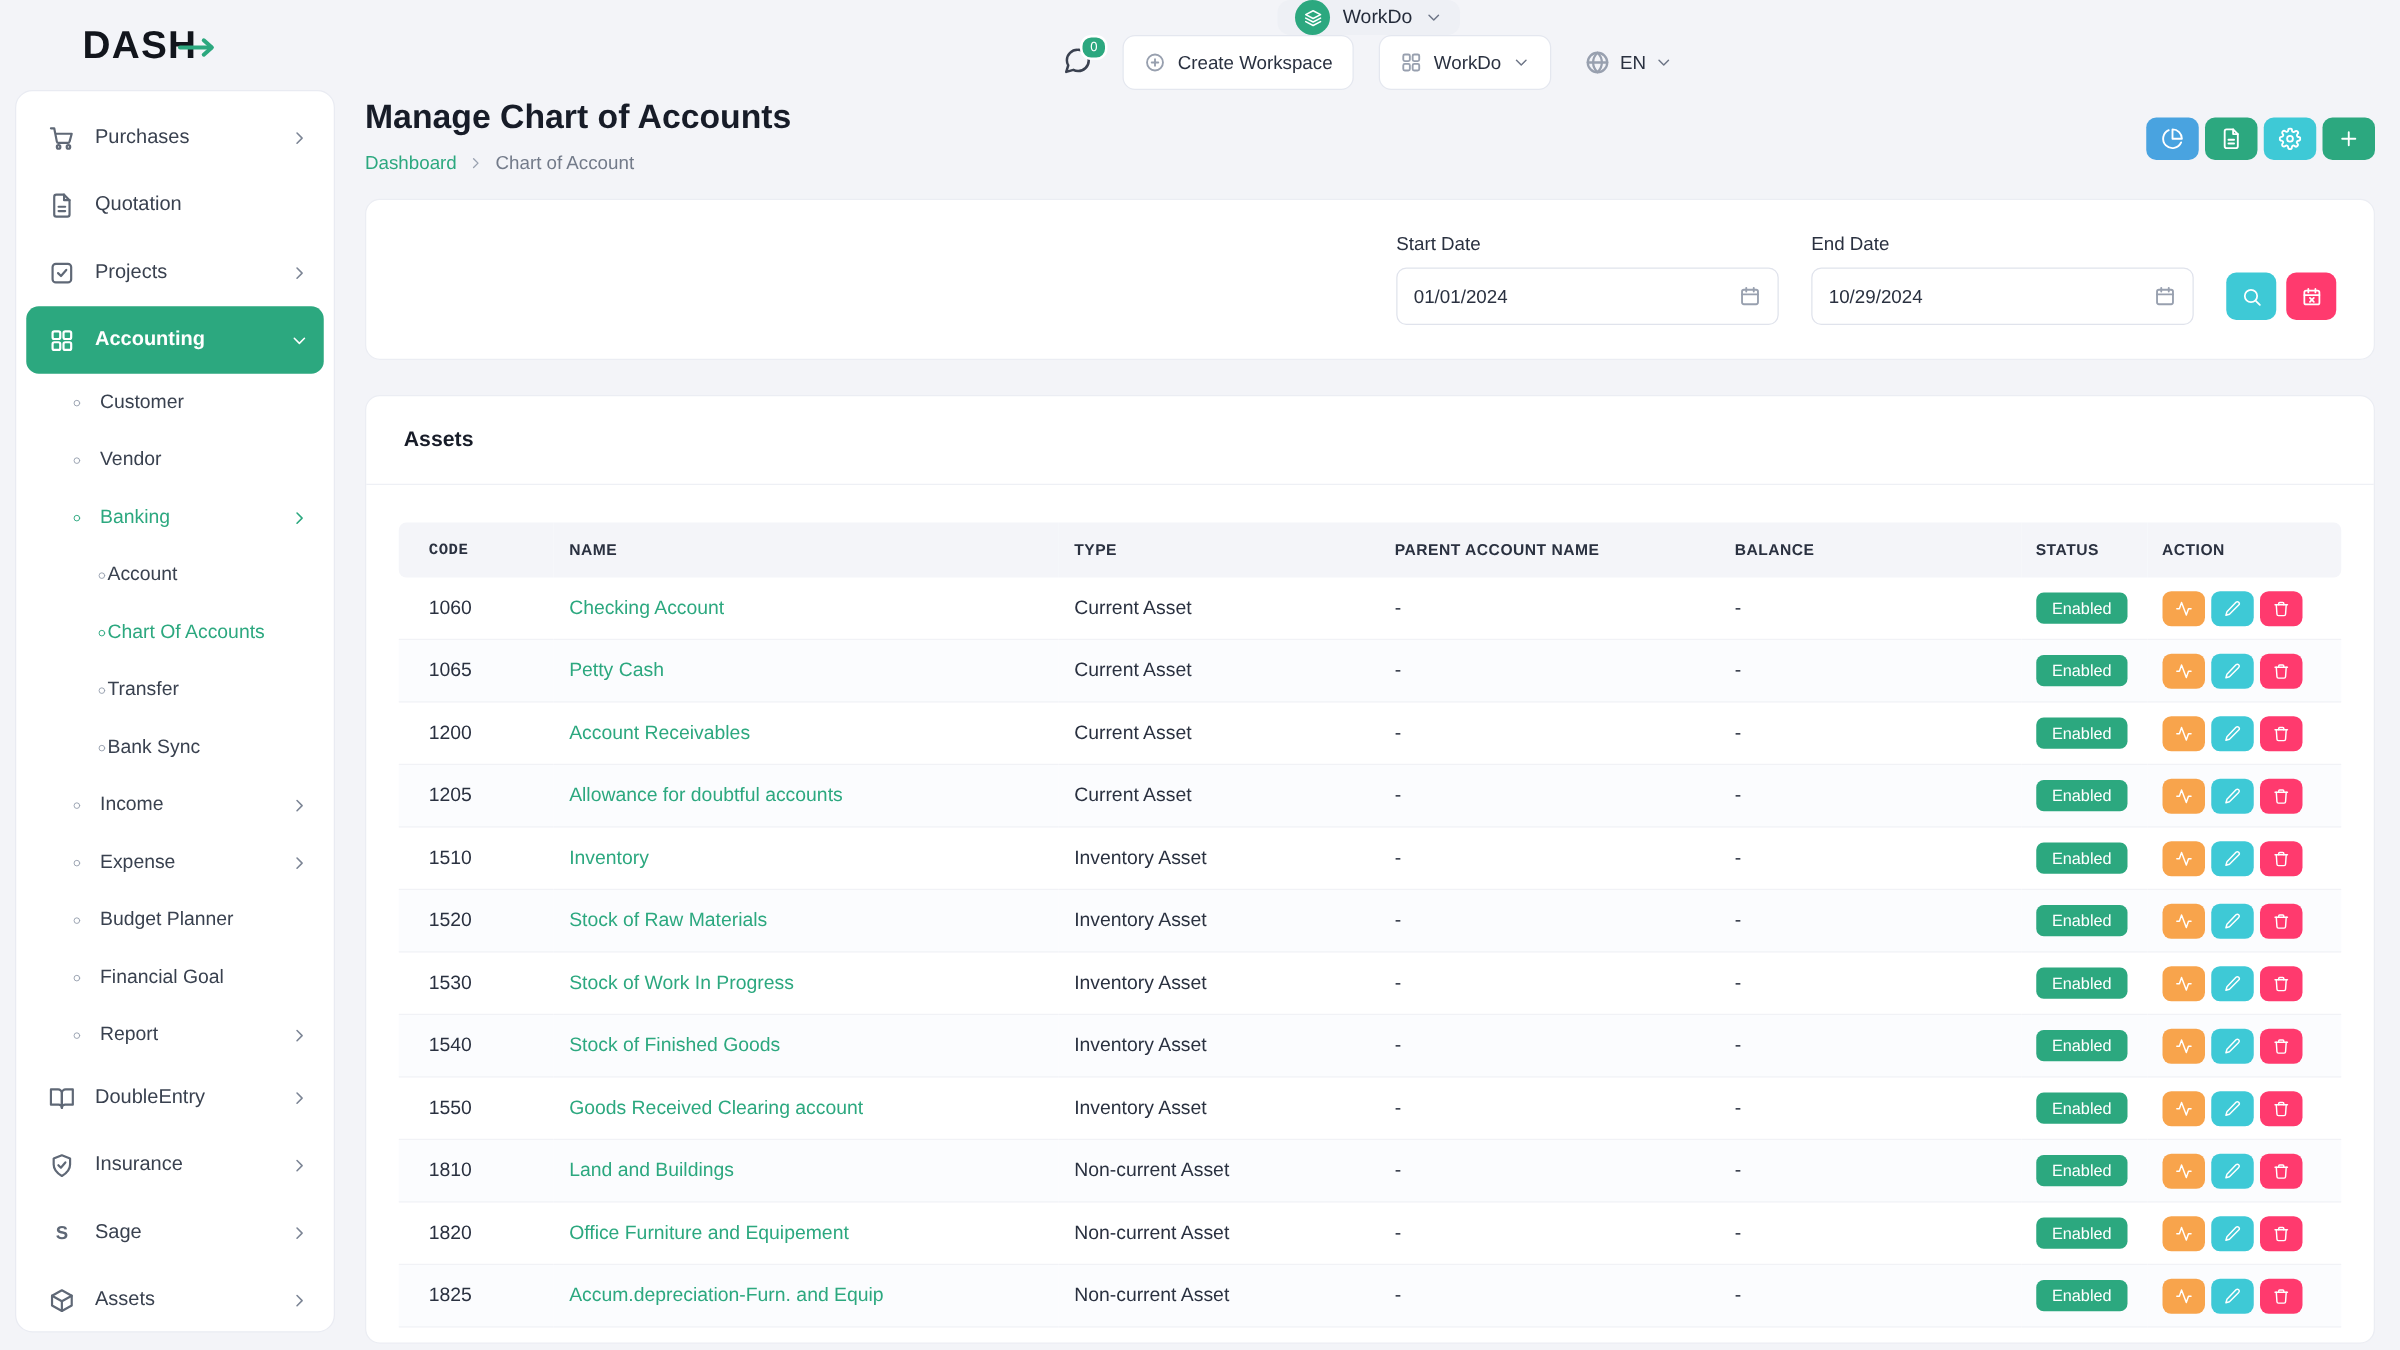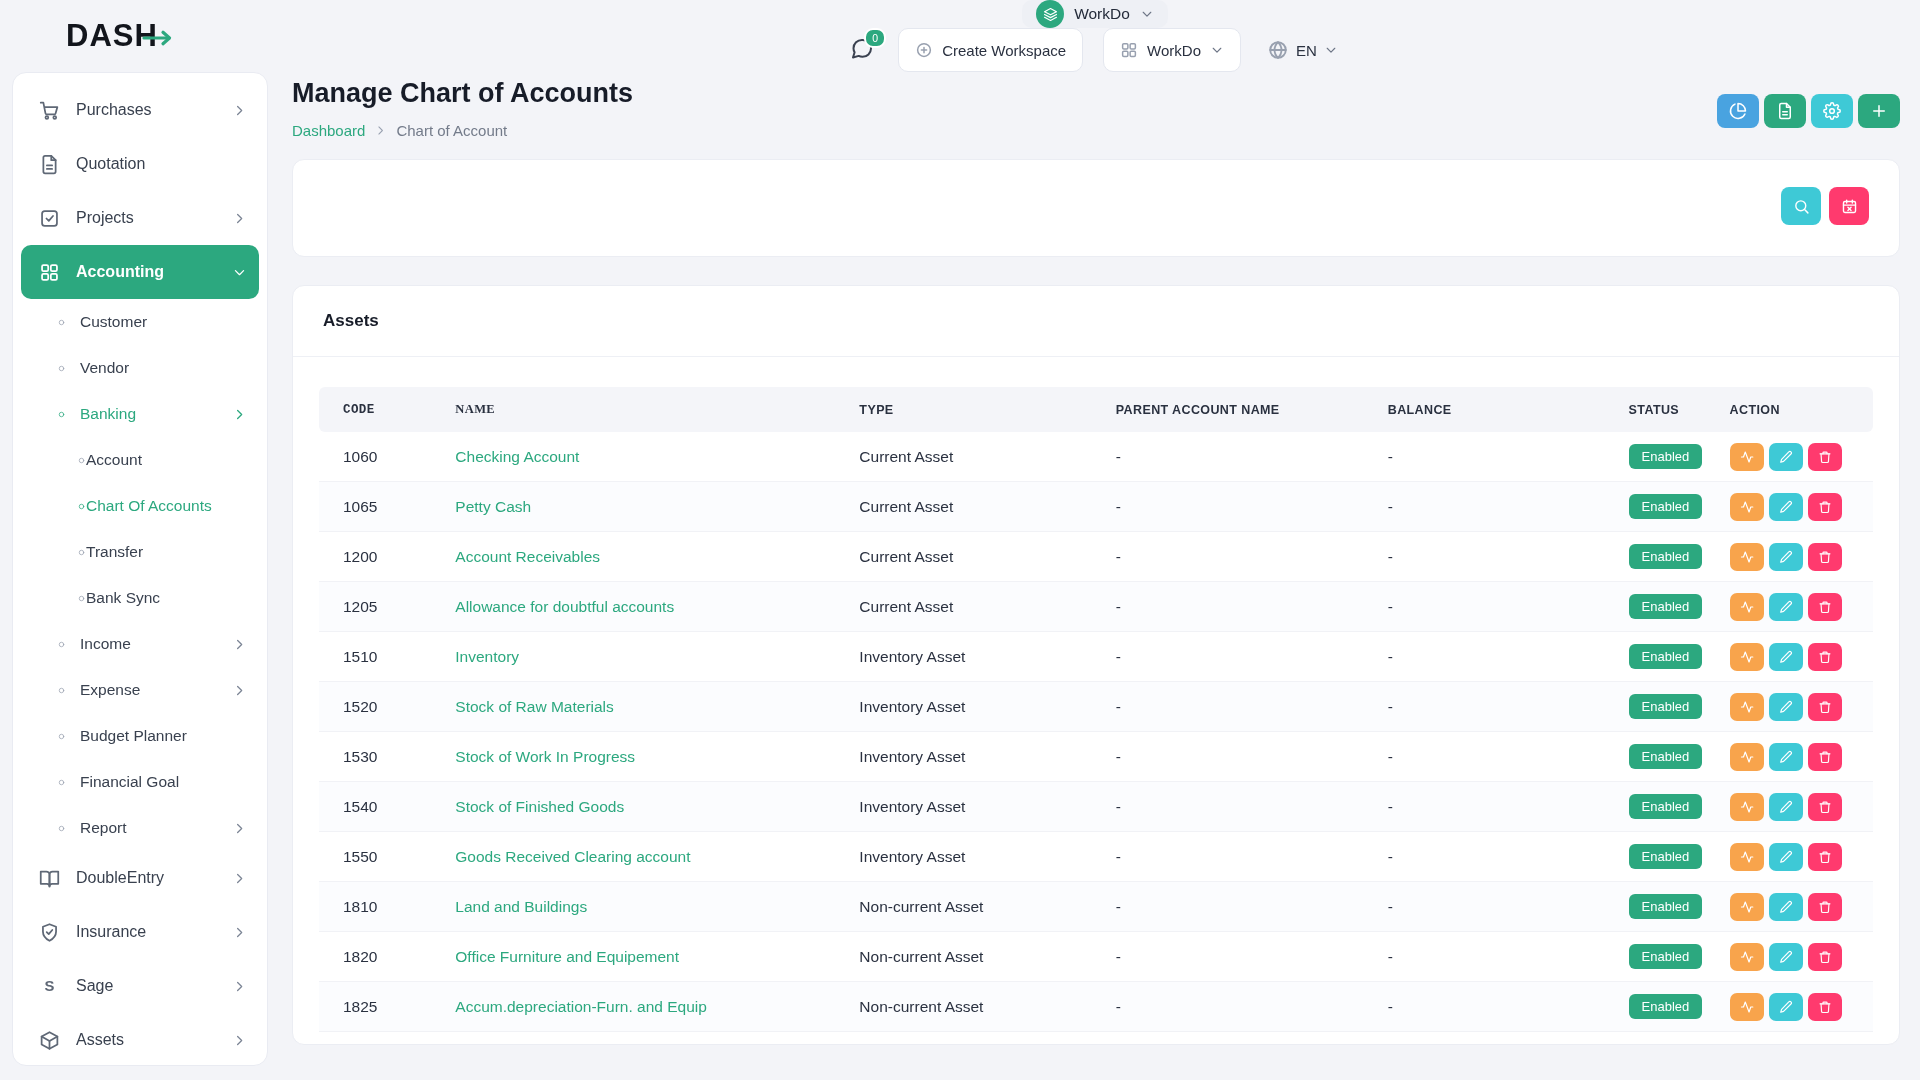--- a/index.html
+++ b/index.html
@@ -81,21 +81,21 @@
 
   .table-card{padding-bottom:12px;}
   .card-head{padding:25px 30px;border-bottom:1px solid #eef0f5;}
   .card-head h2{margin:0;font-size:17px;font-weight:700;color:#171c28;}
   .table-wrap{padding:30px 26px 0;}
   table{width:100%;border-collapse:collapse;}
   thead th{background:#f4f5f9;text-align:left;font-size:12.5px;font-weight:700;color:#2a3140;
            letter-spacing:.4px;padding:15px 12px;white-space:nowrap;}
   thead th:first-child{padding-left:24px;border-radius:6px 0 0 6px;}
   thead th:last-child{border-radius:0 6px 6px 0;}
-  thead th:nth-child(1){width:8%;font-family:Liberation Mono, monospace;} thead th:nth-child(2){width:26%;font-family:Liberation Serif, serif;}
+  thead th:nth-child(1){width:8%;font-family:Liberation Mono, monospace;} thead th:nth-child(2){width:26%;}
   thead th:nth-child(3){width:16.5%;} thead th:nth-child(4){width:17.5%;}
   thead th:nth-child(5){width:15.5%;} thead th:nth-child(6){width:6.5%;}
   thead th:nth-child(7){width:10%;}
   tbody td{padding:12px;font-size:15.5px;color:#2a3140;border-bottom:1px solid #f1f2f6;}
   tbody td:first-child{padding-left:24px;}
   tbody tr:nth-child(even){background:#fbfcfe;}
   .c-name{color:var(--primary);cursor:pointer;text-decoration:none;text-align:right;}
   .badge{display:inline-block;background:var(--primary);color:#fff;font-size:13px;
          padding:5px 13px;border-radius:6px;white-space:nowrap;}
   .c-action{white-space:nowrap;padding-top:9px;padding-bottom:9px;}
@@ -473,20 +473,44 @@
               <span class="ic ic-18">
                 <svg viewBox="0 0 24 24" fill="none" stroke="currentColor" stroke-width="2" stroke-linecap="round" stroke-linejoin="round">
                   <path d="M12 5v14M5 12h14"></path>
                 </svg>
               </span>
             </button>
           </div>
       </div>
 
       <div class="card filter-card">
+        <div class="fg">
+          <label>Start Date</label>
+          <div class="date-box">
+            <span>01/01/2024</span>
+            <span class="ic ic-18 mute">
+                <svg viewBox="0 0 24 24" fill="none" stroke="currentColor" stroke-width="2" stroke-linecap="round" stroke-linejoin="round">
+                  <rect x="3.5" y="5" width="17" height="15.5" rx="2"></rect>
+                  <path d="M16 3v4M8 3v4M3.5 10h17"></path>
+                </svg>
+              </span>
+          </div>
+        </div>
+        <div class="fg">
+          <label>End Date</label>
+          <div class="date-box">
+            <span>10/29/2024</span>
+            <span class="ic ic-18 mute">
+                <svg viewBox="0 0 24 24" fill="none" stroke="currentColor" stroke-width="2" stroke-linecap="round" stroke-linejoin="round">
+                  <rect x="3.5" y="5" width="17" height="15.5" rx="2"></rect>
+                  <path d="M16 3v4M8 3v4M3.5 10h17"></path>
+                </svg>
+              </span>
+          </div>
+        </div>
         <div class="fbtns" id="filter-buttons">
             <button class="sbtn s-info">
               <span class="ic ic-17">
                 <svg viewBox="0 0 24 24" fill="none" stroke="currentColor" stroke-width="2" stroke-linecap="round" stroke-linejoin="round">
                   <circle cx="11" cy="11" r="7"></circle>
                   <path d="M21 21l-4.3-4.3"></path>
                 </svg>
               </span>
             </button>
             <button class="sbtn s-danger">

